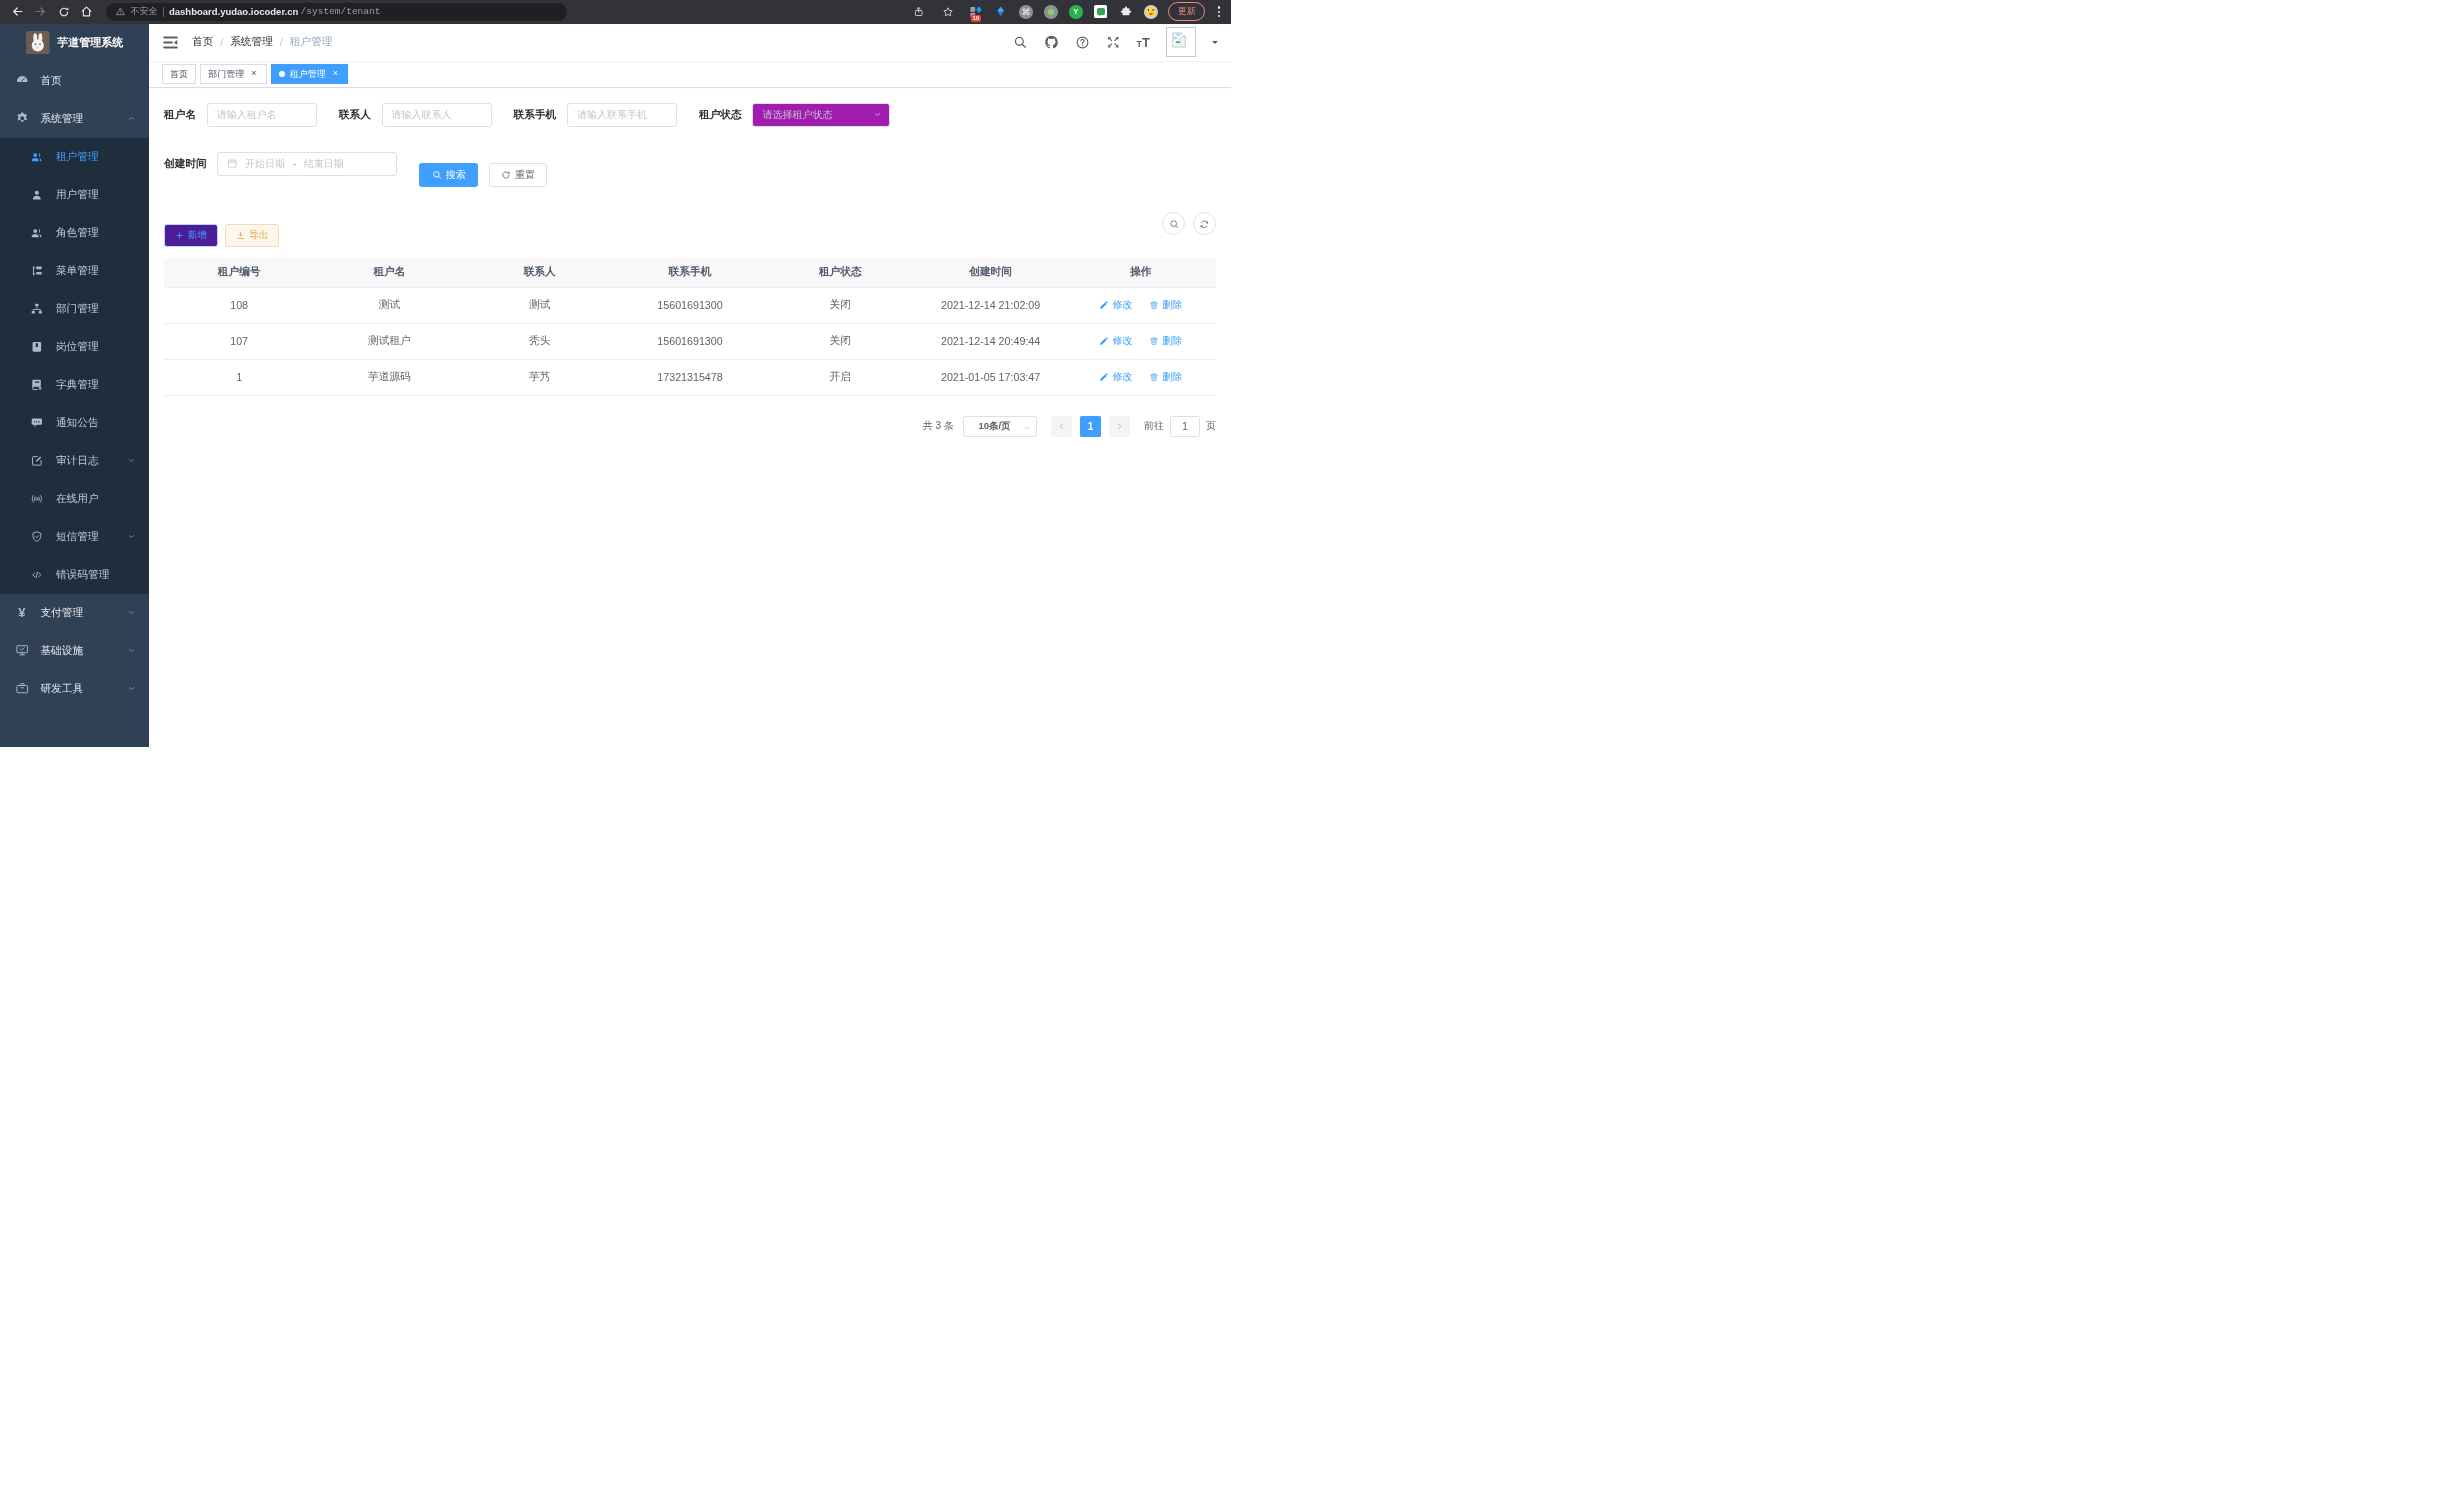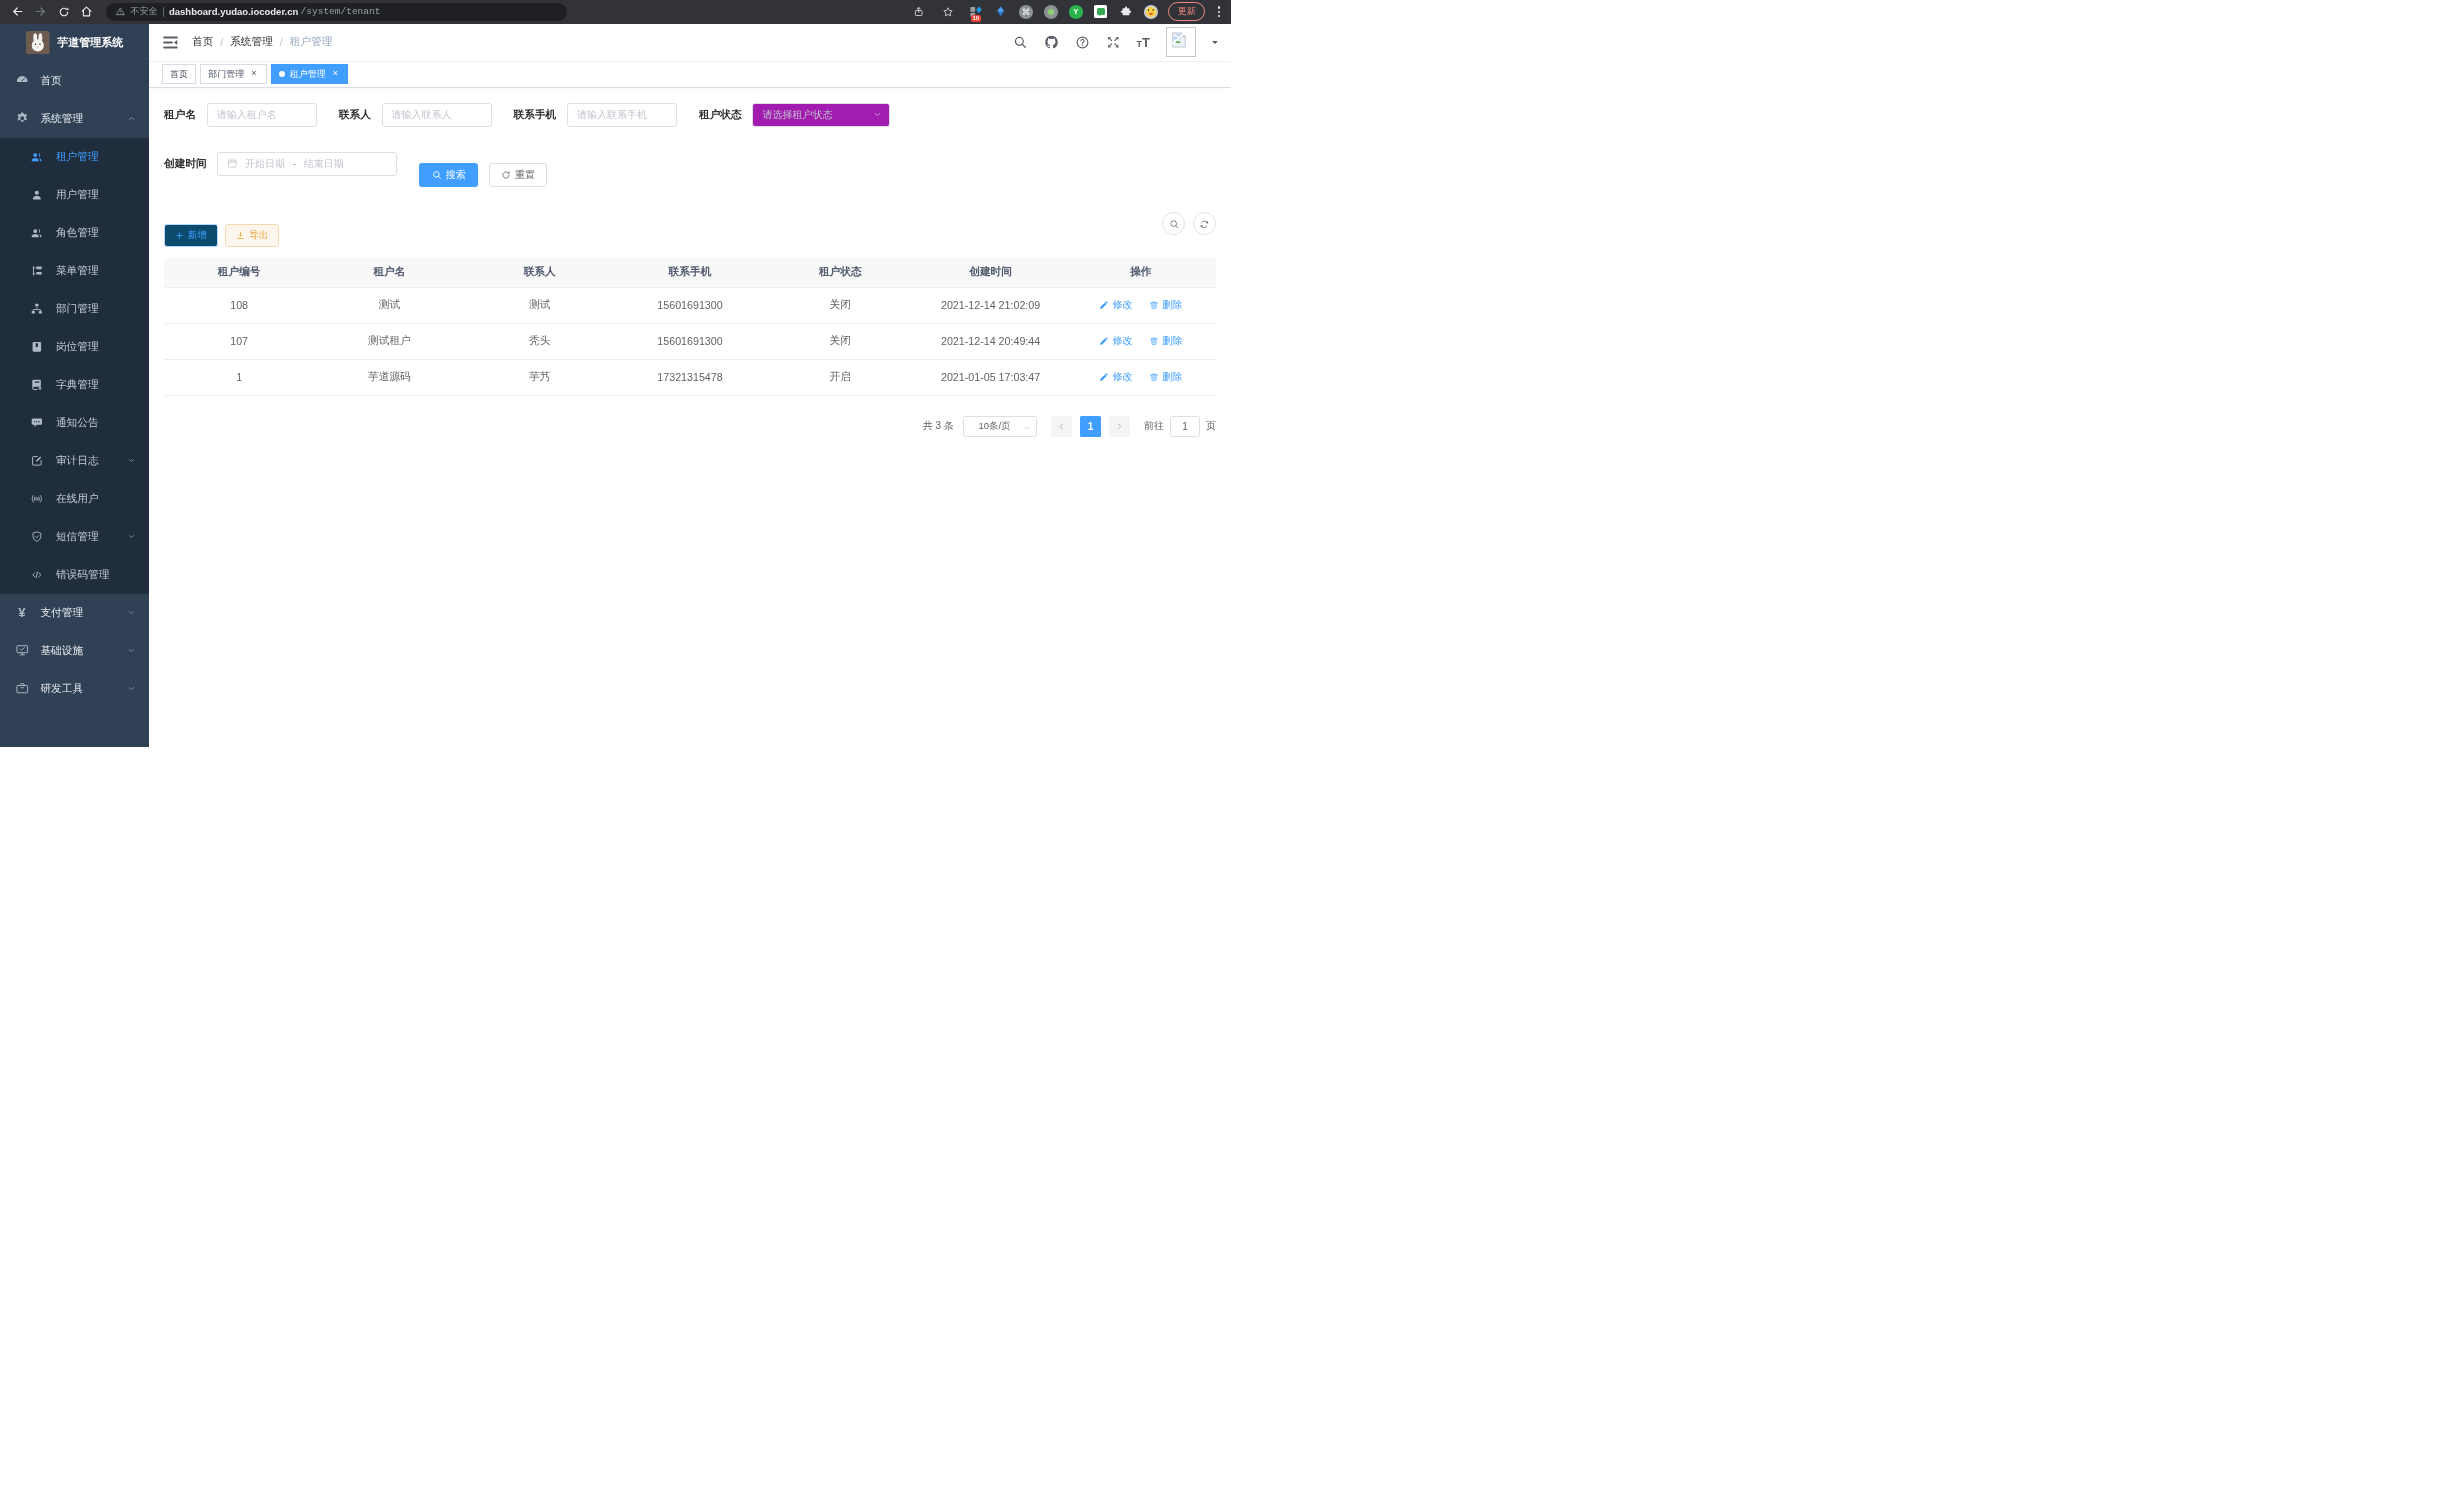--- a/index.html
+++ b/index.html
@@ -75,40 +75,40 @@
   .f-label { font-size:10.7px; font-weight:bold; color:#303133; margin-right:10.7px; white-space:nowrap; }
   .f-input { height:24px; width:110px; border:0.8px solid #dcdfe6; border-radius:3px; padding:0 9px; font-size:10px; color:#606266; outline:none; }
   .f-input::placeholder { color:#c0c4cc; }
   .f-select { height:24px; width:138px; border:0.8px solid #dcdfe6; border-radius:3px; padding:0 7.6px 0 9px; font-size:10px; color:#c0c4cc; display:flex; align-items:center; justify-content:space-between; cursor:pointer; background:#a21caf; }
   .date-range { height:24px; width:180px; border:0.8px solid #dcdfe6; border-radius:3px; display:flex; align-items:center; gap:7.6px; padding:0 8.4px; font-size:10px; color:#c0c4cc; cursor:pointer; background:#fff; }
   .date-range .sep { color:#999; flex:0 0 auto; }
   .btn { height:24px; display:inline-flex; align-items:center; gap:3.8px; padding:0 11.4px; border-radius:3px; font-size:10px; cursor:pointer; border:0.8px solid transparent; white-space:nowrap;margin-top:23px; }
   .btn-primary { background:#409eff; color:#fff; }
   .btn-default { background:#fff; border-color:#dcdfe6; color:#606266; }
   .btn-sm { height:23px; padding:0 10px; font-size:9.5px; }
-  .btn-plain-primary { background:#0c4a6e; border-color:#b3d8ff; color:#409eff; }
+  .btn-plain-primary { background:#4c1d95; border-color:#b3d8ff; color:#409eff; }
   .btn-plain-warning { background:#fdf6ec; border-color:#f5dab1; color:#e6a23c; }
   .toolbar-row { display:flex; align-items:center; margin:1.5px 0 10.7px; }
   .tool-gap { display:flex; gap:7.6px; }
   .circle-btns { margin-left:auto; display:flex; gap:7.6px; }
   .circle-btn { width:23px; height:23px; border-radius:50%; border:0.8px solid #dfe3e8; background:#fff; display:flex; align-items:center; justify-content:center; color:#5f6670; cursor:pointer; }
 
   
   .tbl { width:100%; }
   .t-head, .t-row { display:grid; grid-template-columns:repeat(7,1fr); align-items:center; }
   .t-head { height:30px; background:#f8f8f9; border-bottom:0.8px solid #ebeef5; }
   .t-head .cell { font-size:10.7px; font-weight:bold; color:#515a6e; text-align:center; }
   .t-row { height:36px; border-bottom:0.8px solid #ebeef5; }
   .t-row .cell { font-size:10.7px; color:#606266; text-align:center; }
   .action-link { color:#409eff; font-size:10px; display:inline-flex; align-items:center; gap:3px; margin:0 6.9px; cursor:pointer;text-align:right; }
 
   
   .pagination { display:flex; align-items:center; justify-content:flex-end; margin-top:20px; font-size:10px; color:#606266; }
   .pg-total { margin-right:9px; }
-  .page-size { position:relative; width:74px; height:21px; border:0.8px solid #dcdfe6; border-radius:2.3px; display:flex; align-items:center; justify-content:center; padding-right:10.7px; font-size:9.5px; color:#606266; cursor:pointer; margin-right:10.7px; background:#fff; }
+  .page-size { position:relative; width:74px; height:21px; border:0.8px solid #dcdfe6; border-radius:2.3px; display:flex; align-items:center; justify-content:center; padding-right:10.7px; font-size:9.5px; color:#606266; cursor:pointer; margin-right:10.7px; background:#fff;font-weight:bold; }
   .page-size .chev { position:absolute; right:4.6px; top:6.9px; }
   .pg-btn { min-width:21px; height:21px; background:#f4f4f5; border-radius:1.5px; display:flex; align-items:center; justify-content:center; cursor:pointer; margin:0 3.8px; color:#a8abb2; }
   .pg-current { background:#409eff; color:#fff; font-weight:bold; font-size:10px; }
   .pg-goto { display:flex; align-items:center; gap:6px; margin-left:10.7px; }
   .goto-input { width:30px; height:21px; border:0.8px solid #dcdfe6; border-radius:2.3px; text-align:center; font-size:10px; color:#606266; outline:none; }
 </style>
 </head>
 <body>
 
 <div class="browser-bar">

